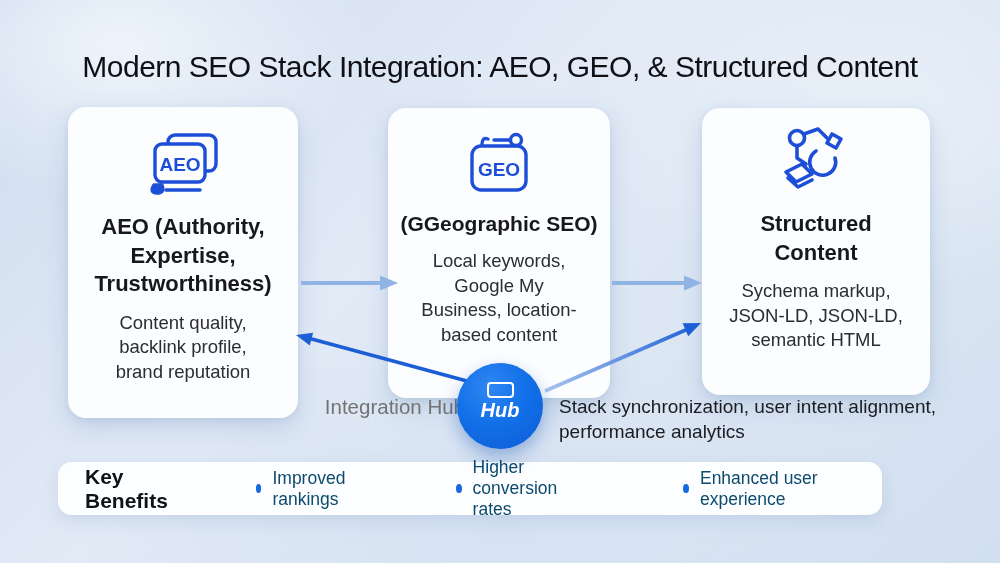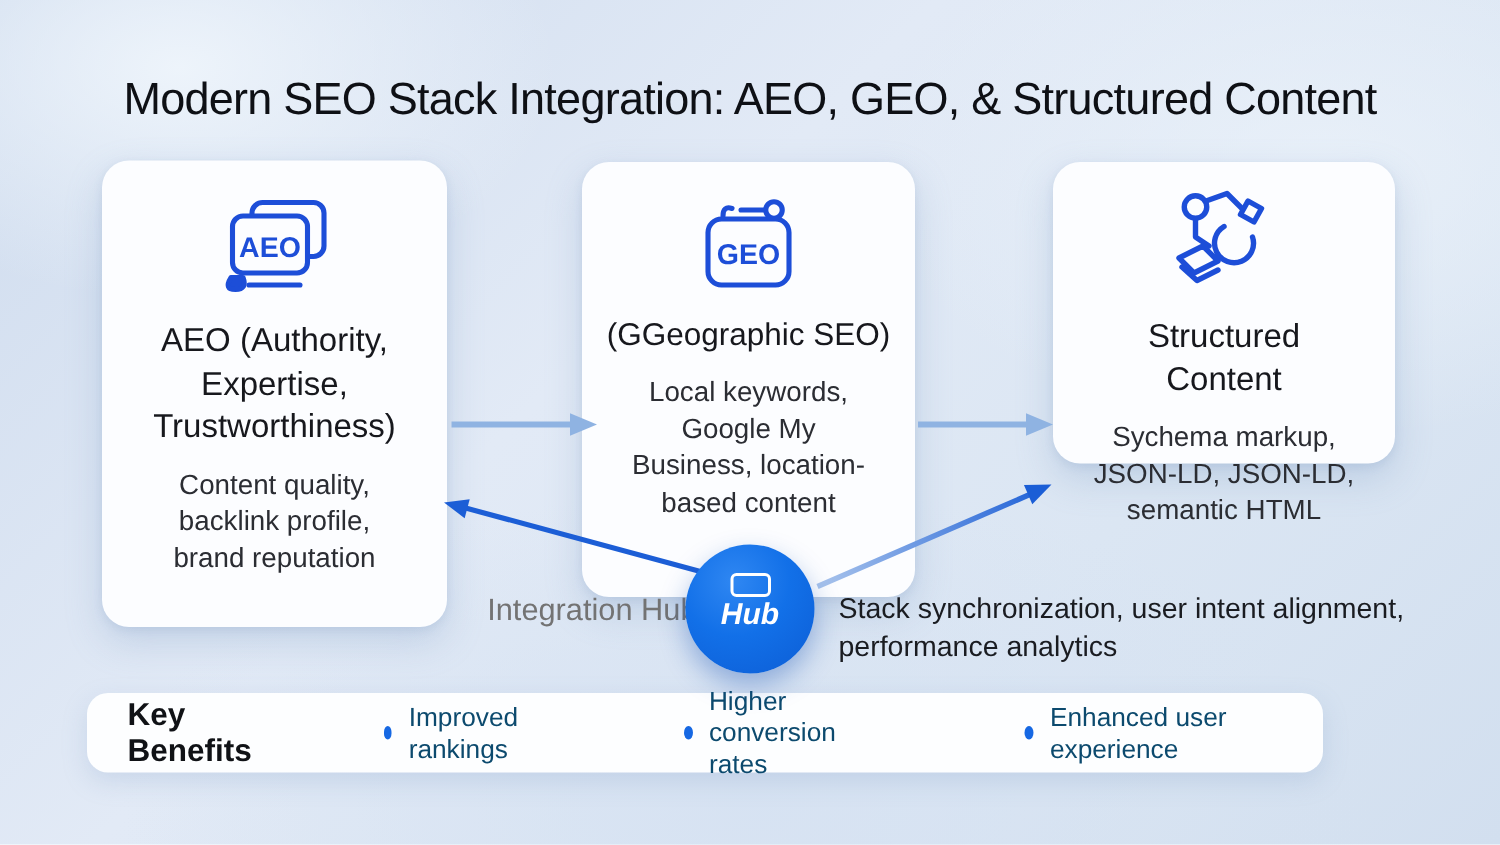--- a/index.html
+++ b/index.html
@@ -23,24 +23,24 @@
   .card {
     position:absolute;
     background:#fcfdff;
     border-radius:18px;
     box-shadow:0 10px 24px rgba(125,155,195,.30), 0 2px 6px rgba(125,155,195,.18);
     display:flex; flex-direction:column; align-items:center;
     text-align:center;
   }
   .card1 { left:68px;  top:107px; width:230px; height:311px; padding-top:22px; }
   .card2 { left:388px; top:108px; width:222px; height:290px; padding-top:22px; }
-  .card3 { left:702px; top:108px; width:228px; height:201px; padding-top:18px; }
+  .card3 { left:702px; top:108px; width:228px; height:287px; padding-top:18px; }
   .card-icon { height:70px; display:flex; align-items:center; justify-content:center; }
   .card-title {
-    margin-top:14px; font-size:22px; font-weight:400; line-height:1.3;
+    margin-top:14px; font-size:22px; font-weight:700; line-height:1.3;
     color:#17181d; white-space:pre-line;
   }
   .card2 .card-title { margin-top:10px; font-size:21px; }
   .card-body {
     margin-top:12px; font-size:18.5px; line-height:1.32;
     color:#2b2d33; white-space:pre-line;
   }
   svg text { font-family:"Liberation Sans", sans-serif; }
 
   .arrow-layer { position:absolute; left:0; top:0; pointer-events:none; }

